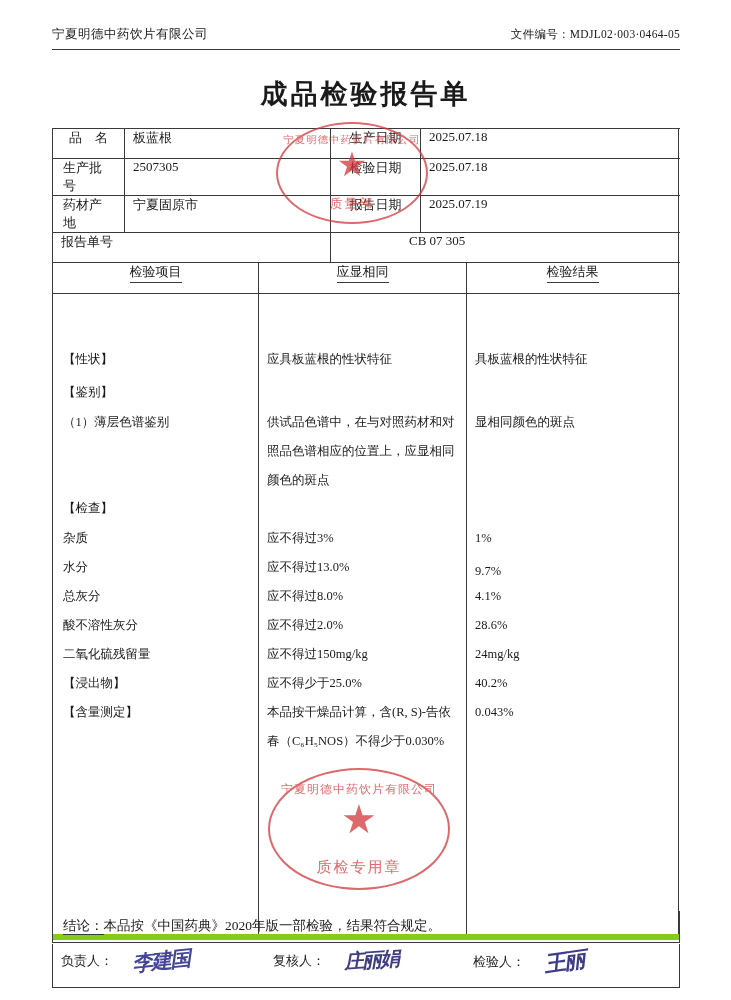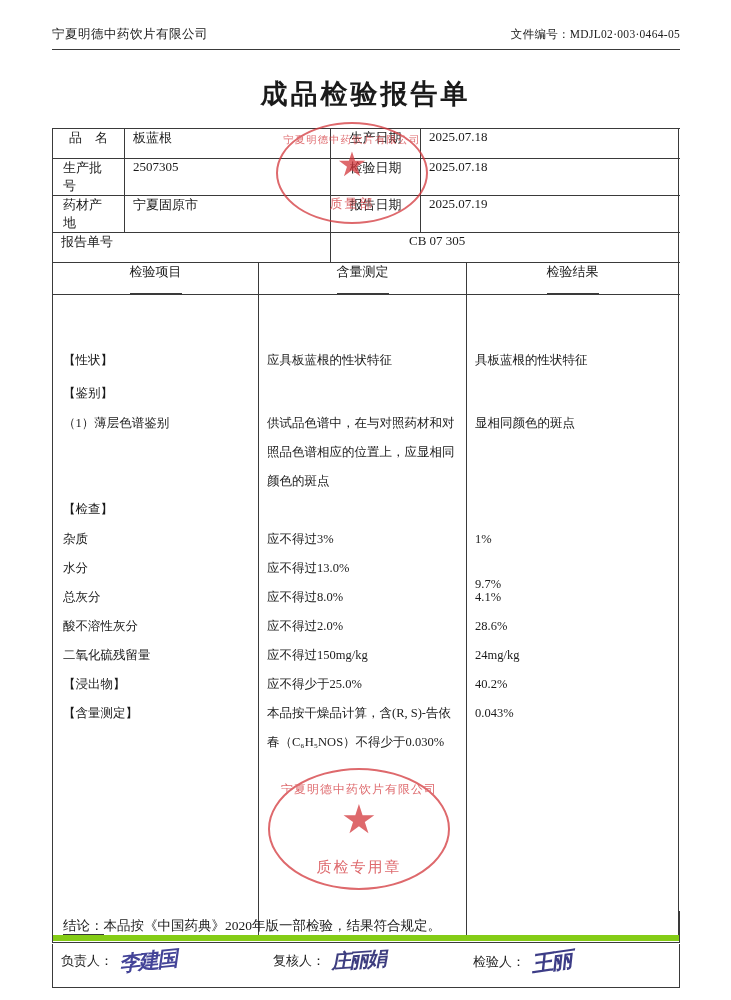--- a/index.html
+++ b/index.html
@@ -104,21 +104,21 @@
   .c-rn-value { width: 348px; justify-content: flex-start; padding-left: 78px; }
 
   
   .row-head .cell {
     min-height: 30px;
     justify-content: center;
     font-size: 13px;
   }
   .underline-txt {
     border-bottom: 1px solid #3a3a3a;
-    padding-bottom: 12px;
+    padding-bottom: 1px;
   }
   .ch-w1 { width: 206px; }
   .ch-w2 { width: 208px; }
   .ch-w3 { width: 212px; }
 
   
   .body-wrap {
     display: flex;
     border-bottom: 6px solid #84cc16;
     box-sizing: border-box;
@@ -173,20 +173,21 @@
     border-bottom: 1px solid #3a3a3a;
     display: flex;
     align-items: flex-start;
     font-size: 13px;
     padding-top: 3px;
   }
   .sign-cell {
     display: flex;
     align-items: center;
     position: relative;
+    gap: 13px;
   }
   .sign-cell .lbl-t { white-space: nowrap; padding-left: 8px; }
   .sg1 { width: 212px; }
   .sg2 { width: 200px; align-items: center; }
   .sg3 { width: 214px; }
   .sig {
     font-family: "DejaVu Serif", serif;
     color: #2b2b8a;
     font-size: 21px;
     font-style: italic;
@@ -307,21 +308,21 @@
           <span>报告单号</span>
         </div>
       <div class="cell c-rn-value">CB 07 305</div>
     </div>
 
     <div class="row row-head">
       <div class="cell ch-w1">
           <span class="underline-txt">检验项目</span>
         </div>
       <div class="cell ch-w2">
-          <span class="underline-txt">含量测定</span>
+          <span class="underline-txt">应显相同</span>
         </div>
       <div class="cell ch-w3">
           <span class="underline-txt">检验结果</span>
         </div>
     </div>
 
     <div class="body-wrap">
       <div class="col col1">
         <div class="entry" style="top:56px">【性状】</div>
         <div class="entry" style="top:89px">【鉴别】</div>
@@ -348,21 +349,21 @@
         <div class="entry" style="top:351px">应不得过150mg/kg</div>
         <div class="entry" style="top:380px">应不得少于25.0%</div>
         <div class="entry" style="top:409px">本品按干燥品计算，含(R, S)-告依</div>
         <div class="entry" style="top:438px">春（C₆H₅NOS）不得少于0.030%</div>
       </div>
 
       <div class="col col3">
         <div class="entry" style="top:56px">具板蓝根的性状特征</div>
         <div class="entry" style="top:119px">显相同颜色的斑点</div>
         <div class="entry" style="top:235px">1%</div>
-        <div class="entry" style="top:280px">9.7%</div>
+        <div class="entry" style="top:268px">9.7%</div>
         <div class="entry" style="top:293px">4.1%</div>
         <div class="entry" style="top:322px">28.6%</div>
         <div class="entry" style="top:351px">24mg/kg</div>
         <div class="entry" style="top:380px">40.2%</div>
         <div class="entry" style="top:409px">0.043%</div>
       </div>
     </div>
   </div>
 
   <div class="conclusion">

